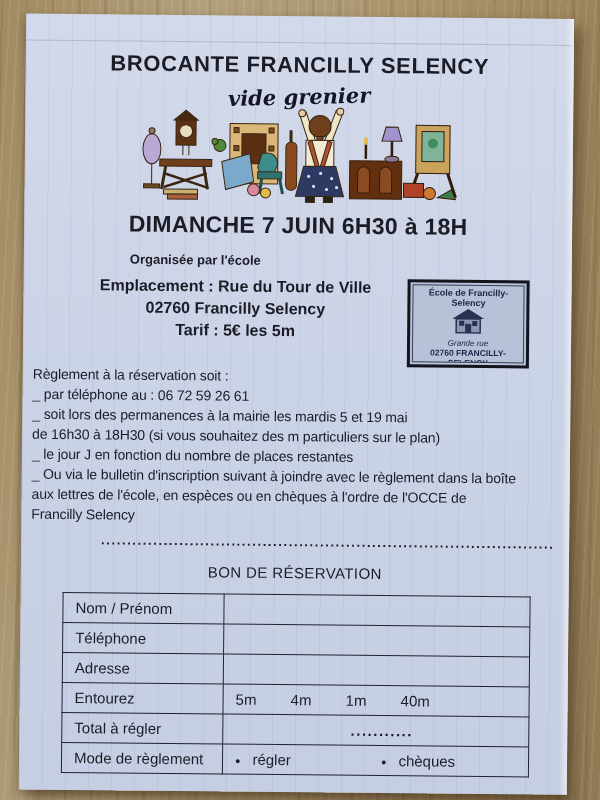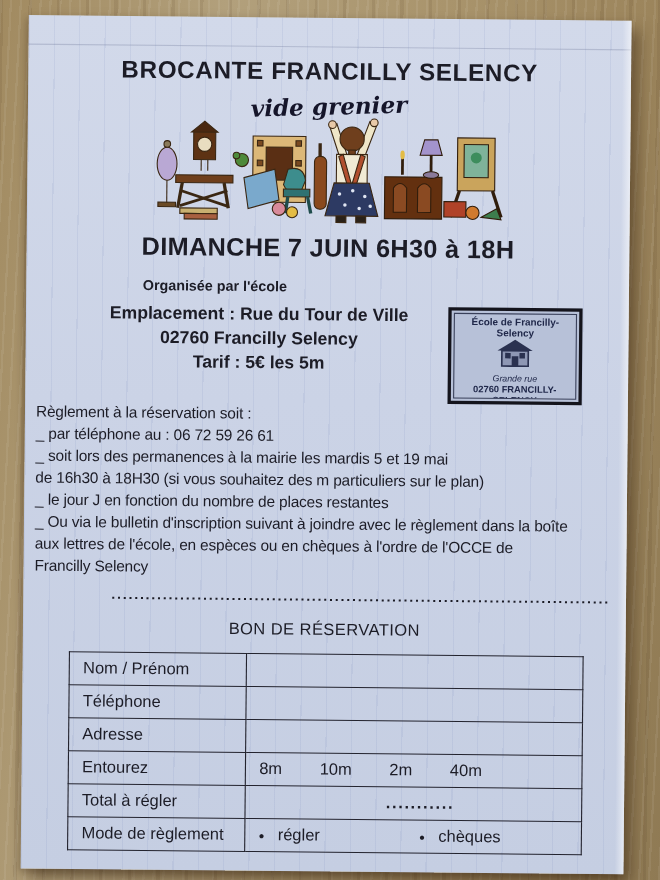--- a/index.html
+++ b/index.html
@@ -235,23 +235,23 @@
           <td class="lbl">Téléphone</td>
           <td></td>
         </tr>
         <tr>
           <td class="lbl">Adresse</td>
           <td></td>
         </tr>
         <tr>
           <td class="lbl">Entourez</td>
           <td class="sizes">
-            <span>8m</span>
-            <span>10m</span>
-            <span>2m</span>
+            <span>5m</span>
+            <span>4m</span>
+            <span>1m</span>
             <span>40m</span>
           </td>
         </tr>
         <tr>
           <td class="lbl">Total à régler</td>
           <td class="total">...........</td>
         </tr>
         <tr>
           <td class="lbl">Mode de règlement</td>
           <td class="mode">

